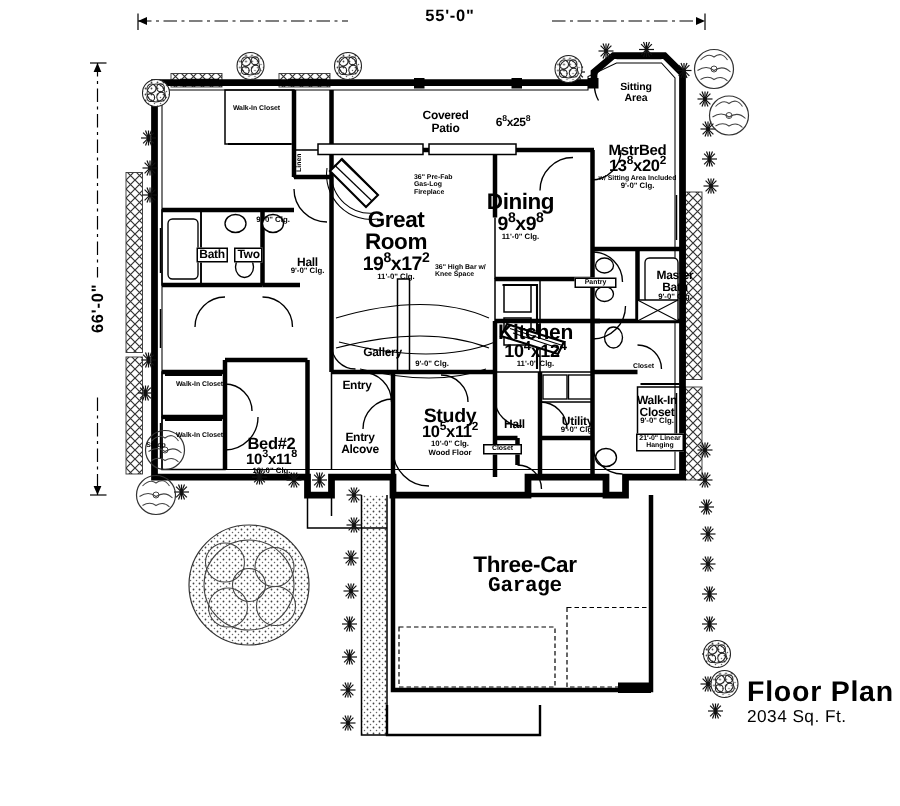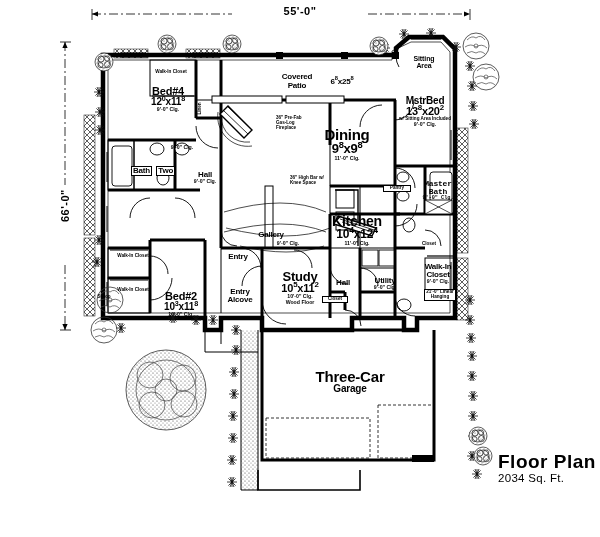--- a/index.html
+++ b/index.html
@@ -349,33 +349,33 @@
         <circle cx="184" cy="404" r="13"></circle>
           <circle cx="166" cy="390" r="11"></circle>
       </g>
     </g>
 
   </svg>
 
   <div class="lbl dimtxt" style="left:258px;top:6px;width:84px;">55'-0"</div>
   <div class="lbl dimtxt rot" style="left:24px;top:200px;width:84px;">66'-0"</div>
 
-  <div class="lbl" style="left:118px;top:86px;width:100px;">
-    <div class="r-mid rm-name">Bed#4</div>
-    <div class="r-mid-dim"><span>12</span><sup>0</sup>x<span>11</span><sup>8</sup></div>
-    <div class="clg">9'-0" Clg.</div>
-  </div>
 
 
   <div class="lbl" style="left:131px;top:263px;width:100px;margin-top:28px;">
     <div class="r-mid rm-name">Bed#2</div>
     <div class="r-mid-dim"><span>10</span><sup>3</sup>x<span>11</span><sup>8</sup></div>
     <div class="clg">10'-0" Clg.</div>
   </div>
 
+  <div class="lbl" style="left:214px;top:140px;width:100px;">
+    <div class="r-big rm-name" style="line-height:0.98;">Great<br>Room</div>
+    <div class="r-big-dim"><span>19</span><sup>8</sup>x<span>17</span><sup>2</sup></div>
+    <div class="clg">11'-0" Clg.</div>
+  </div>
 
   <div class="lbl" style="left:307px;top:116px;width:80px;margin-top:11px;">
     <div class="r-big rm-name">Dining</div>
     <div class="r-big-dim"><span>9</span><sup>8</sup>x<span>9</span><sup>8</sup></div>
     <div class="clg">11'-0" Clg.</div>
   </div>
 
   <div class="lbl" style="left:317px;top:214px;width:80px;">
     <div class="r-mid rm-name" style="font-size:14px;">Kitchen</div>
     <div class="r-mid-dim" style="font-size:12px;"><span>10</span><sup>4</sup>x<span>12</span><sup>4</sup></div>
@@ -401,38 +401,38 @@
   </div>
 
   <div class="lbl r-sm" style="left:312px;top:78px;width:60px;"><span>6</span><sup>8</sup>x<span>25</span><sup>8</sup></div>
   <div class="lbl clg" style="left:226px;top:77px;width:40px;"></div>
 
   <div class="lbl" style="left:398px;top:55px;width:52px;">
     <div class="r-xs" style="font-size:7px;">Sitting</div>
     <div class="r-xs" style="font-size:7px;">Area</div>
   </div>
 
-  <div class="lbl" style="left:413px;top:180px;width:50px;font-family:Liberation Mono, monospace;">
+  <div class="lbl" style="left:425px;top:180px;width:50px;">
     <div class="r-sm">Master</div>
     <div class="r-sm">Bath</div>
     <div class="clg">9'-0" Clg.</div>
   </div>
 
   <div class="lbl" style="left:130px;top:160px;width:46px;">
     <div class="r-sm boxed" style="display:inline-block;">Bath</div>
     <div class="r-sm boxed" style="display:inline-block;">Two</div>
   </div>
 
   <div class="lbl" style="left:410px;top:263px;width:56px;">
     <div class="r-sm">Walk-In</div>
     <div class="r-sm">Closet</div>
     <div class="clg">9'-0" Clg.</div>
   </div>
 
-  <div class="lbl" style="left:244px;top:231px;width:54px;">
+  <div class="lbl" style="left:228px;top:231px;width:54px;">
     <div class="r-sm">Gallery</div>
   </div>
   <div class="lbl clg" style="left:268px;top:241px;width:40px;">9'-0" Clg.</div>
 
   <div class="lbl" style="left:216px;top:253px;width:44px;">
     <div class="r-sm">Entry</div>
   </div>
 
   <div class="lbl" style="left:216px;top:288px;width:48px;">
     <div class="r-sm">Entry</div>
@@ -448,21 +448,21 @@
     <div class="r-sm">Hall</div>
   </div>
 
   <div class="lbl" style="left:363px;top:277px;width:44px;">
     <div class="r-sm">Utility</div>
     <div class="clg">9'-0" Clg.</div>
   </div>
 
   <div class="lbl" style="left:310px;top:369px;width:80px;">
     <div class="r-sm" style="font-size:15px;">Three-Car</div>
-    <div class="r-sm" style="font-size:10px;">Garage</div>
+    <div class="r-sm" style="font-size:14px;font-family:Liberation Mono, monospace;">Garage</div>
   </div>
 
   <div class="lbl r-xxs" style="left:152px;top:70px;width:38px;white-space:normal;">Walk-In Closet</div>
   <div class="lbl r-xxs rot" style="left:188px;top:106px;width:24px;">Linen</div>
   <div class="lbl r-xxs" style="left:276px;top:116px;width:36px;white-space:normal;text-align:left;">36" Pre-Fab Gas-Log Fireplace</div>
   <div class="lbl r-xxs" style="left:290px;top:176px;width:34px;white-space:normal;text-align:left;">36" High Bar w/ Knee Space</div>
   <div class="lbl r-xxs boxed" style="left:383px;top:185px;width:24px;">Pantry</div>
   <div class="lbl r-xxs" style="left:417px;top:242px;width:24px;">Closet</div>
   <div class="lbl r-xxs boxed" style="left:424px;top:289px;width:28px;white-space:normal;">21'-0" Linear Hanging</div>
   <div class="lbl r-xxs" style="left:117px;top:254px;width:32px;white-space:normal;">Walk-In Closet</div>

